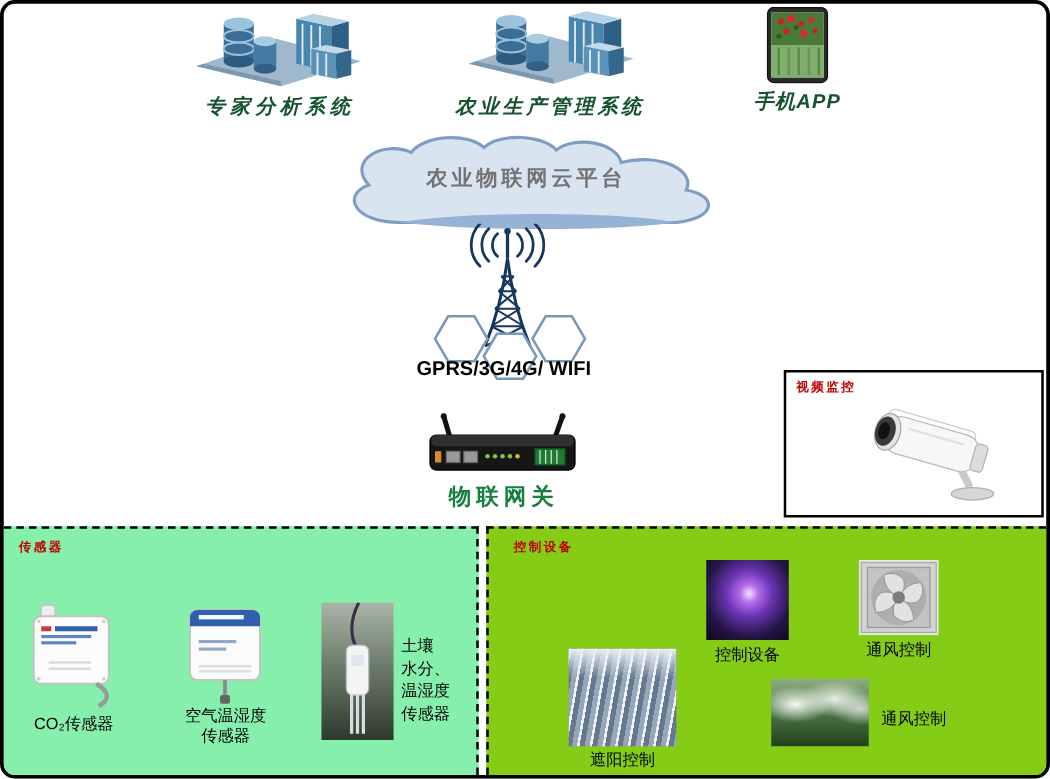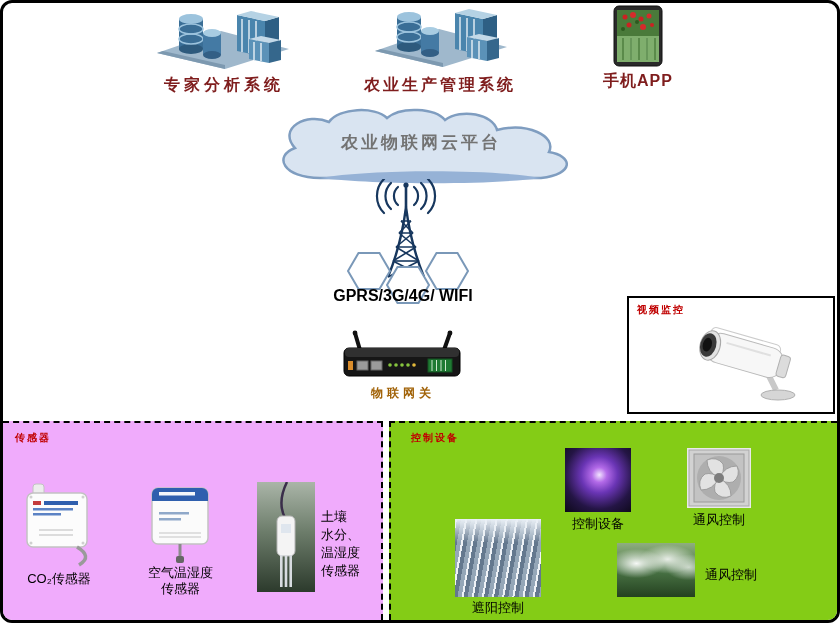--- a/index.html
+++ b/index.html
@@ -2,28 +2,28 @@
 <html><head>
 <meta charset="utf-8">
 <style>
   html,body{margin:0;padding:0;background:#ffffff;}
   body{font-family:"Liberation Sans","DejaVu Sans",sans-serif;}
   .canvas{
     position:relative;width:840px;height:623px;box-sizing:border-box;
     border:3px solid #000;border-radius:12px;background:#fff;overflow:hidden;
   }
   .abs{position:absolute;}
-  .sys-label{font-size:16px;font-weight:bold;color:#7f1d1d;letter-spacing:4px;text-align:center;white-space:nowrap;}
+  .sys-label{font-size:16px;font-weight:bold;color:#14532d;letter-spacing:4px;text-align:center;white-space:nowrap;font-style:italic;}
   .red-title{font-size:10px;font-weight:bold;color:#c00000;letter-spacing:2px;white-space:nowrap;}
   .cloud-label{font-size:17px;font-weight:bold;color:#737373;letter-spacing:3px;text-align:center;white-space:nowrap;}
   .gprs-label{font-size:16px;font-weight:bold;color:#000;text-align:center;white-space:nowrap;}
-  .gw-label{font-size:12px;font-weight:bold;color:#a16207;letter-spacing:4px;text-align:center;white-space:nowrap;}
+  .gw-label{font-size:18px;font-weight:bold;color:#15803d;letter-spacing:4px;text-align:center;white-space:nowrap;}
   .item-label{font-size:13px;color:#000;text-align:center;line-height:16px;white-space:nowrap;}
   .soil-label div{font-size:13px;color:#000;line-height:18px;white-space:nowrap;text-align:left;}
-  .panel-dashed-left{border-top:2px dashed #000;border-right:2px dashed #000;background:#f0abfc;}
+  .panel-dashed-left{border-top:2px dashed #000;border-right:2px dashed #000;background:#86efac;}
   .panel-dashed-right{border-top:2px dashed #000;border-left:2px dashed #000;background:#84cc16;}
   .video-panel{border:2px solid #000;background:#fff;}
   .photo{box-sizing:border-box;}
   .light-photo{
     background:radial-gradient(circle at 52% 42%, #f2e4ff 0%, #b36ae8 15%, #6a35b5 36%, #241545 68%, #0c0818 100%);
   }
   .shade-photo{
     background-color:#7c8fa3;
     background-image:
       linear-gradient(180deg, #e9eff5 0%, rgba(233,239,245,0) 30%),

